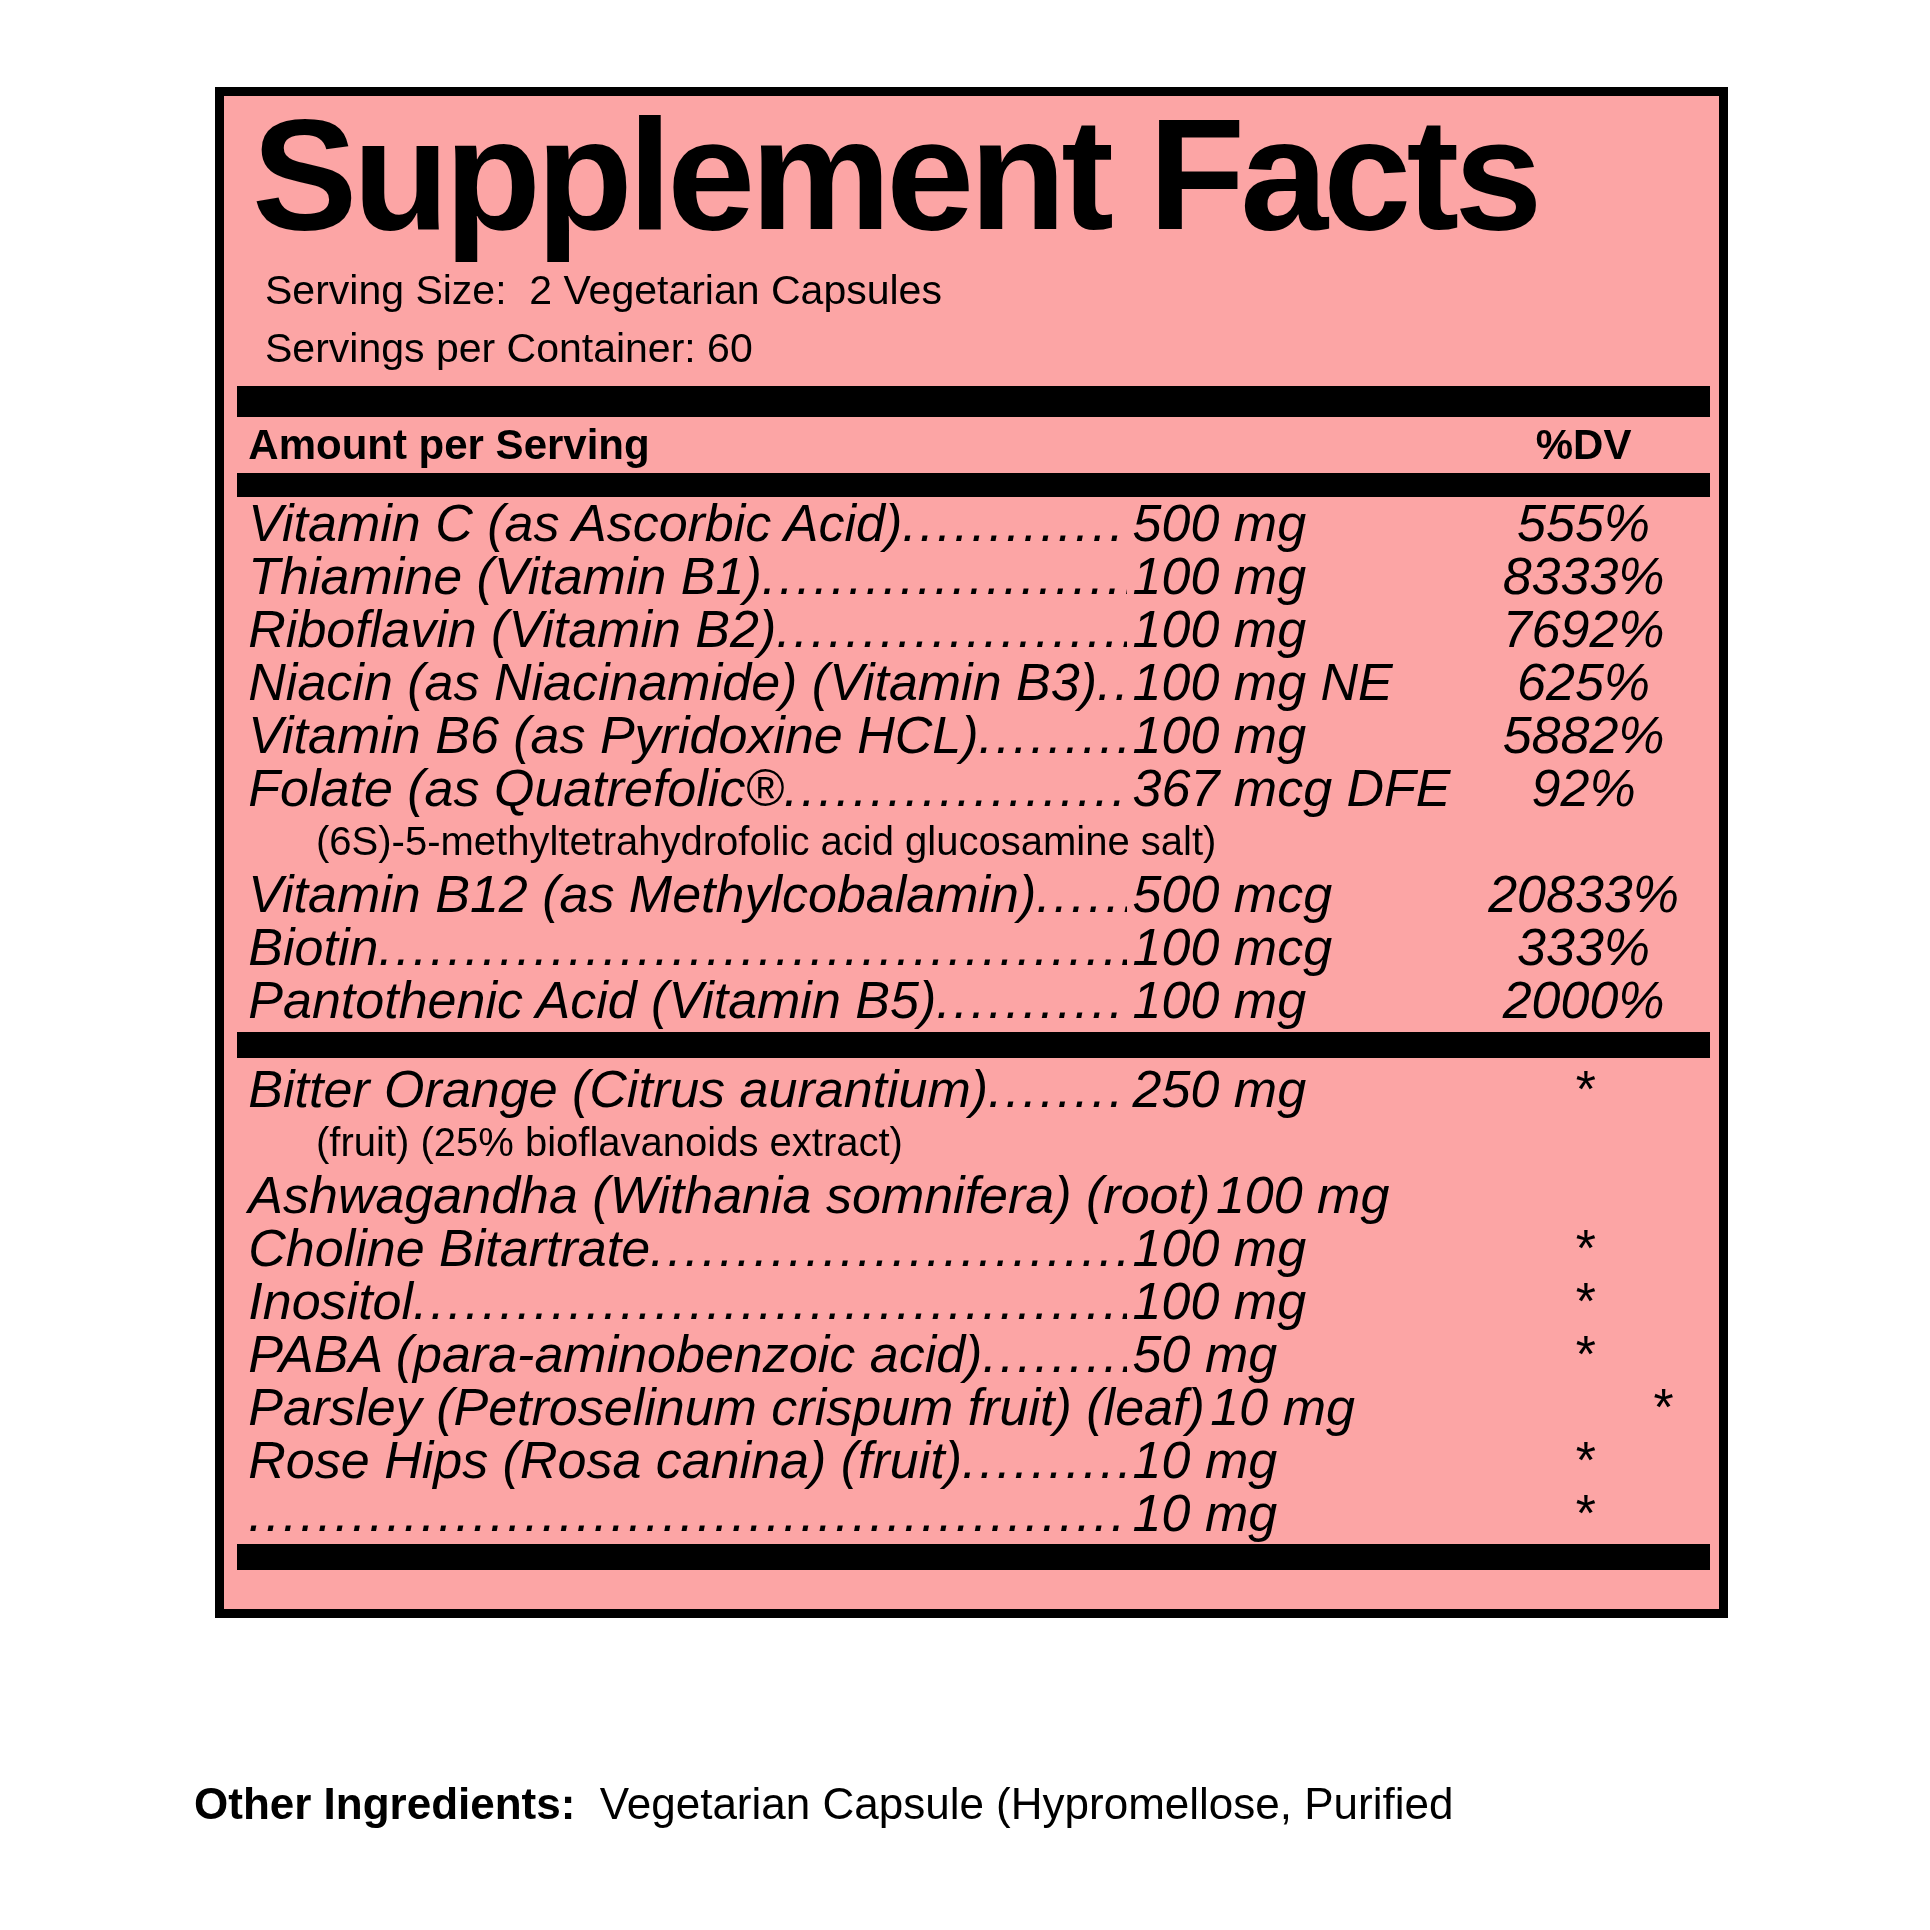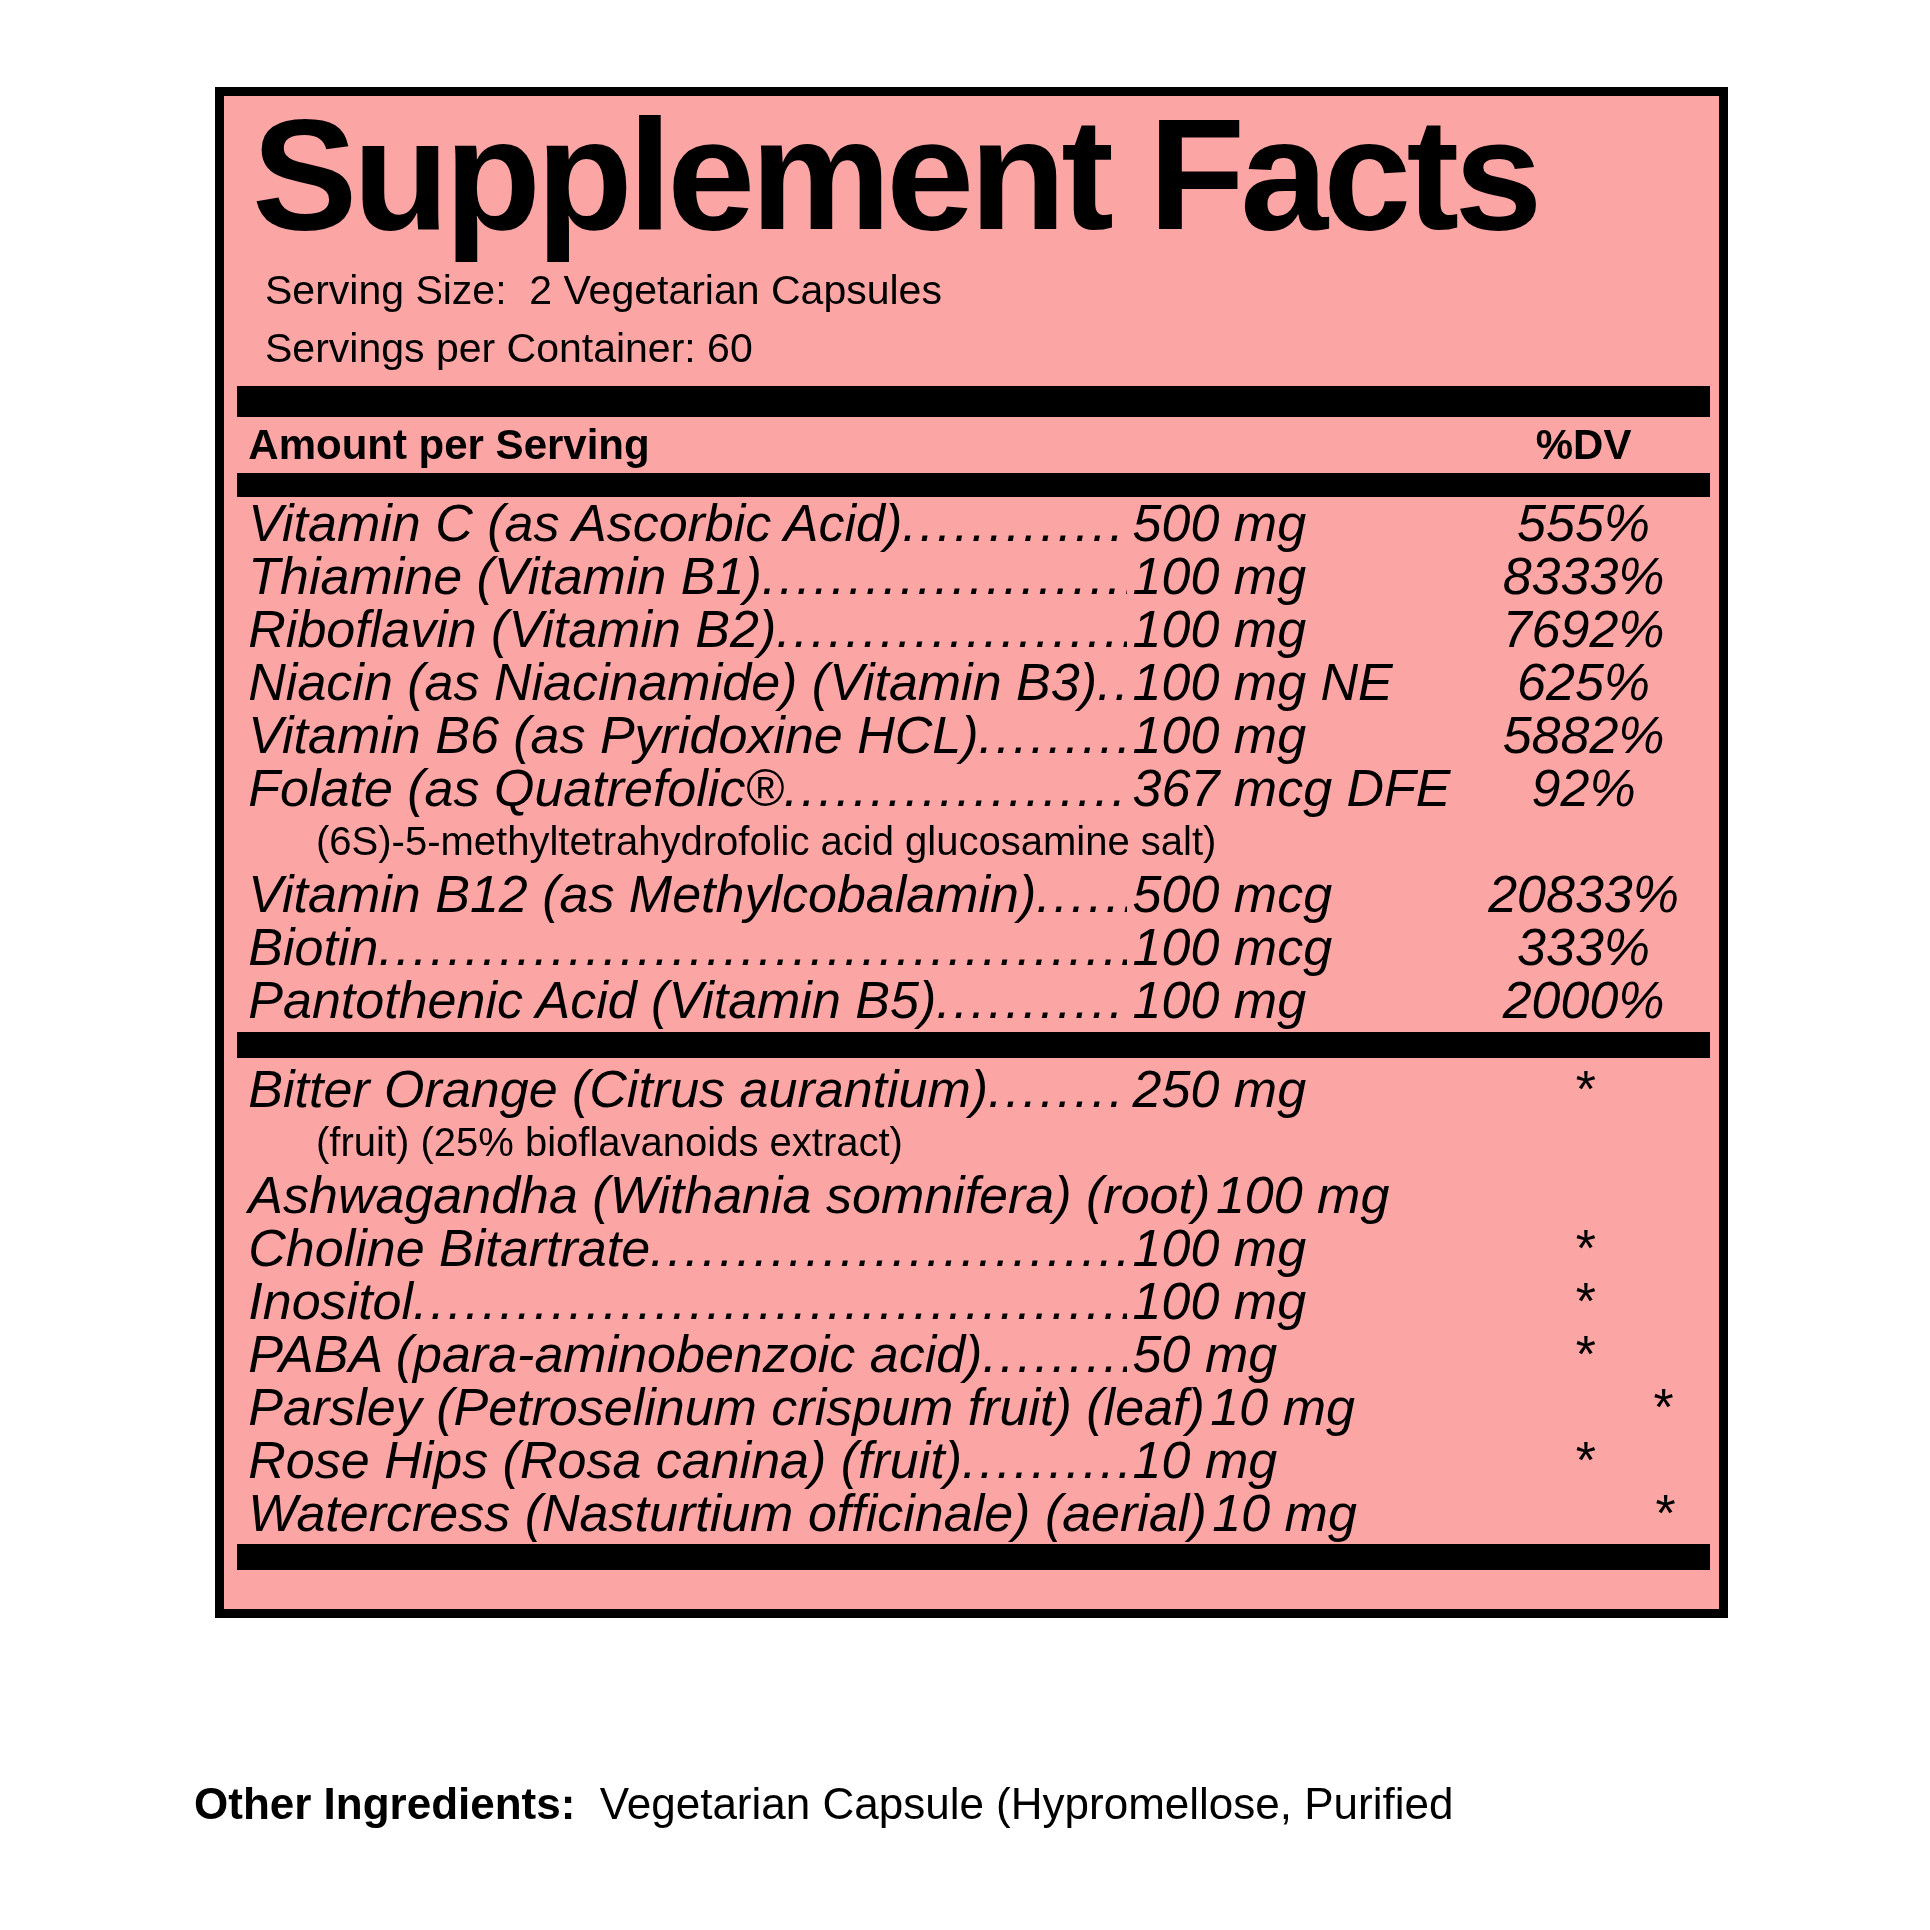--- a/index.html
+++ b/index.html
@@ -164,21 +164,20 @@
         <span class="amt">10 mg</span>
         <span class="dv">*</span>
     </div>
     <div class="row">
       <span class="nm">Rose Hips (Rosa canina) (fruit)</span>
         <span class="dots"></span>
         <span class="amt">10 mg</span>
         <span class="dv">*</span>
     </div>
     <div class="row">
-      <span class="nm">Watercress (Nasturtium officinale) (aerial)</span>
         <span class="dots"></span>
         <span class="amt">10 mg</span>
         <span class="dv">*</span>
     </div>
   </div>
 
   <div class="bar bar-sep"></div>
 
 </div>
 

